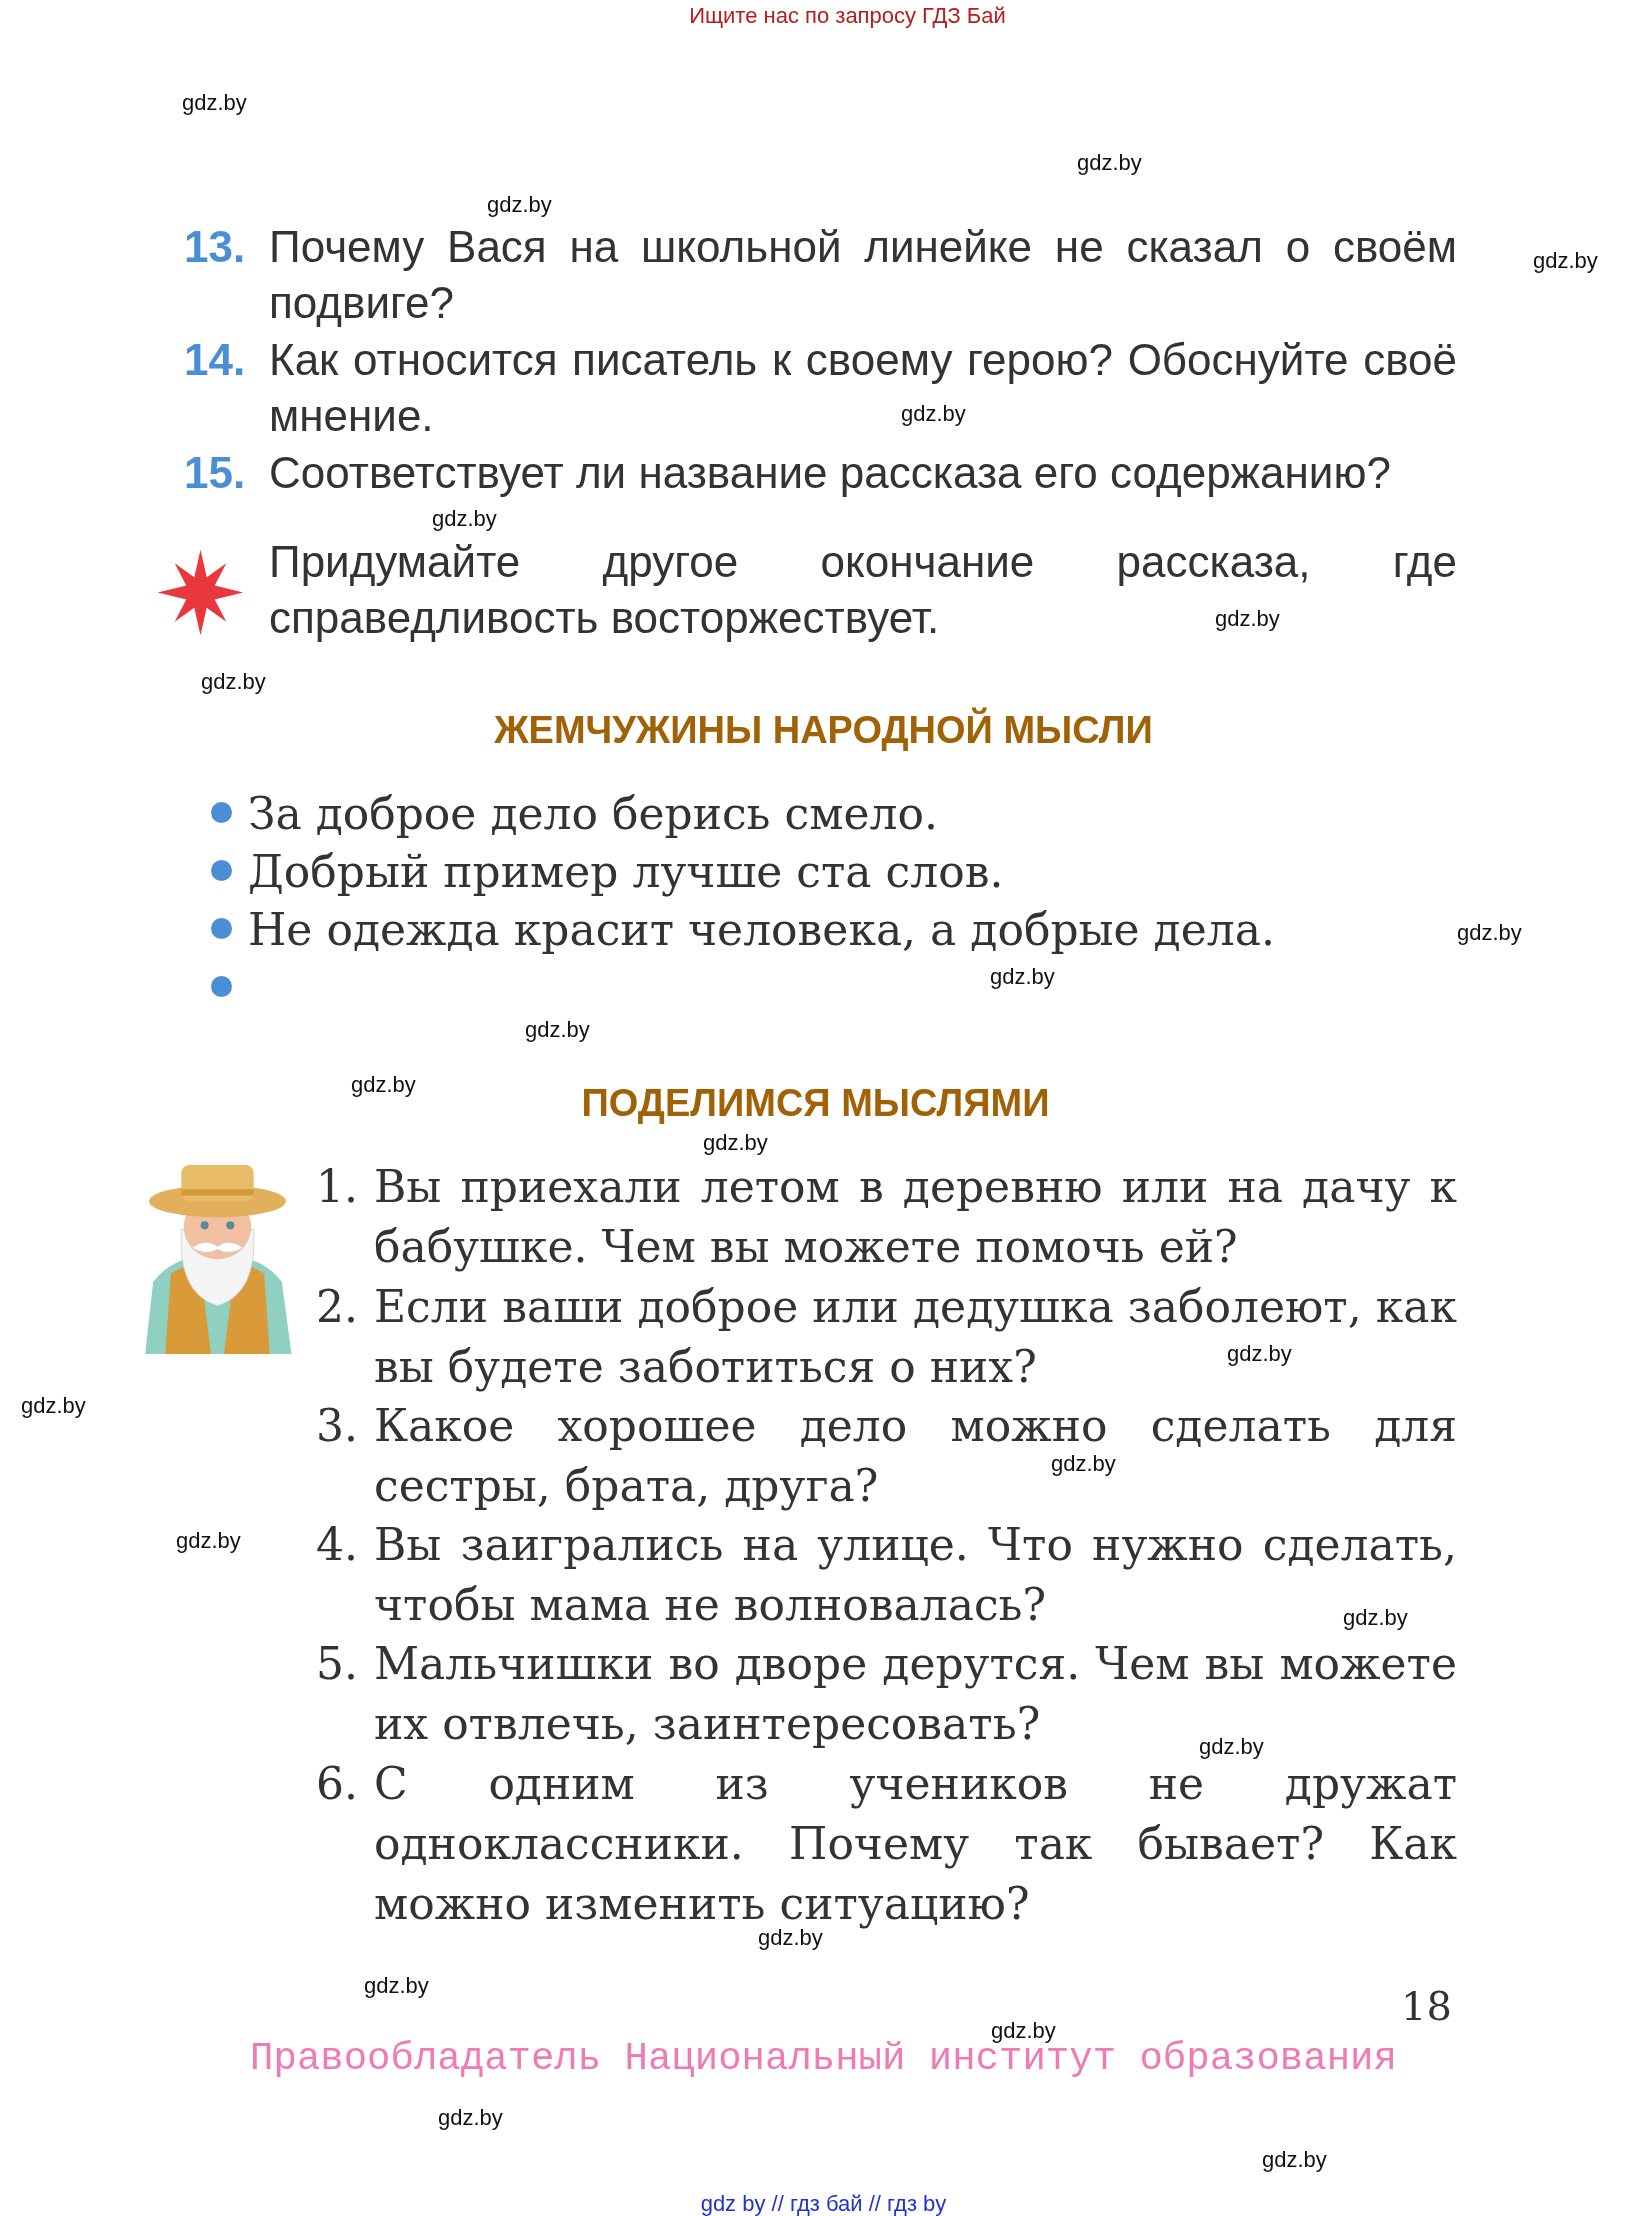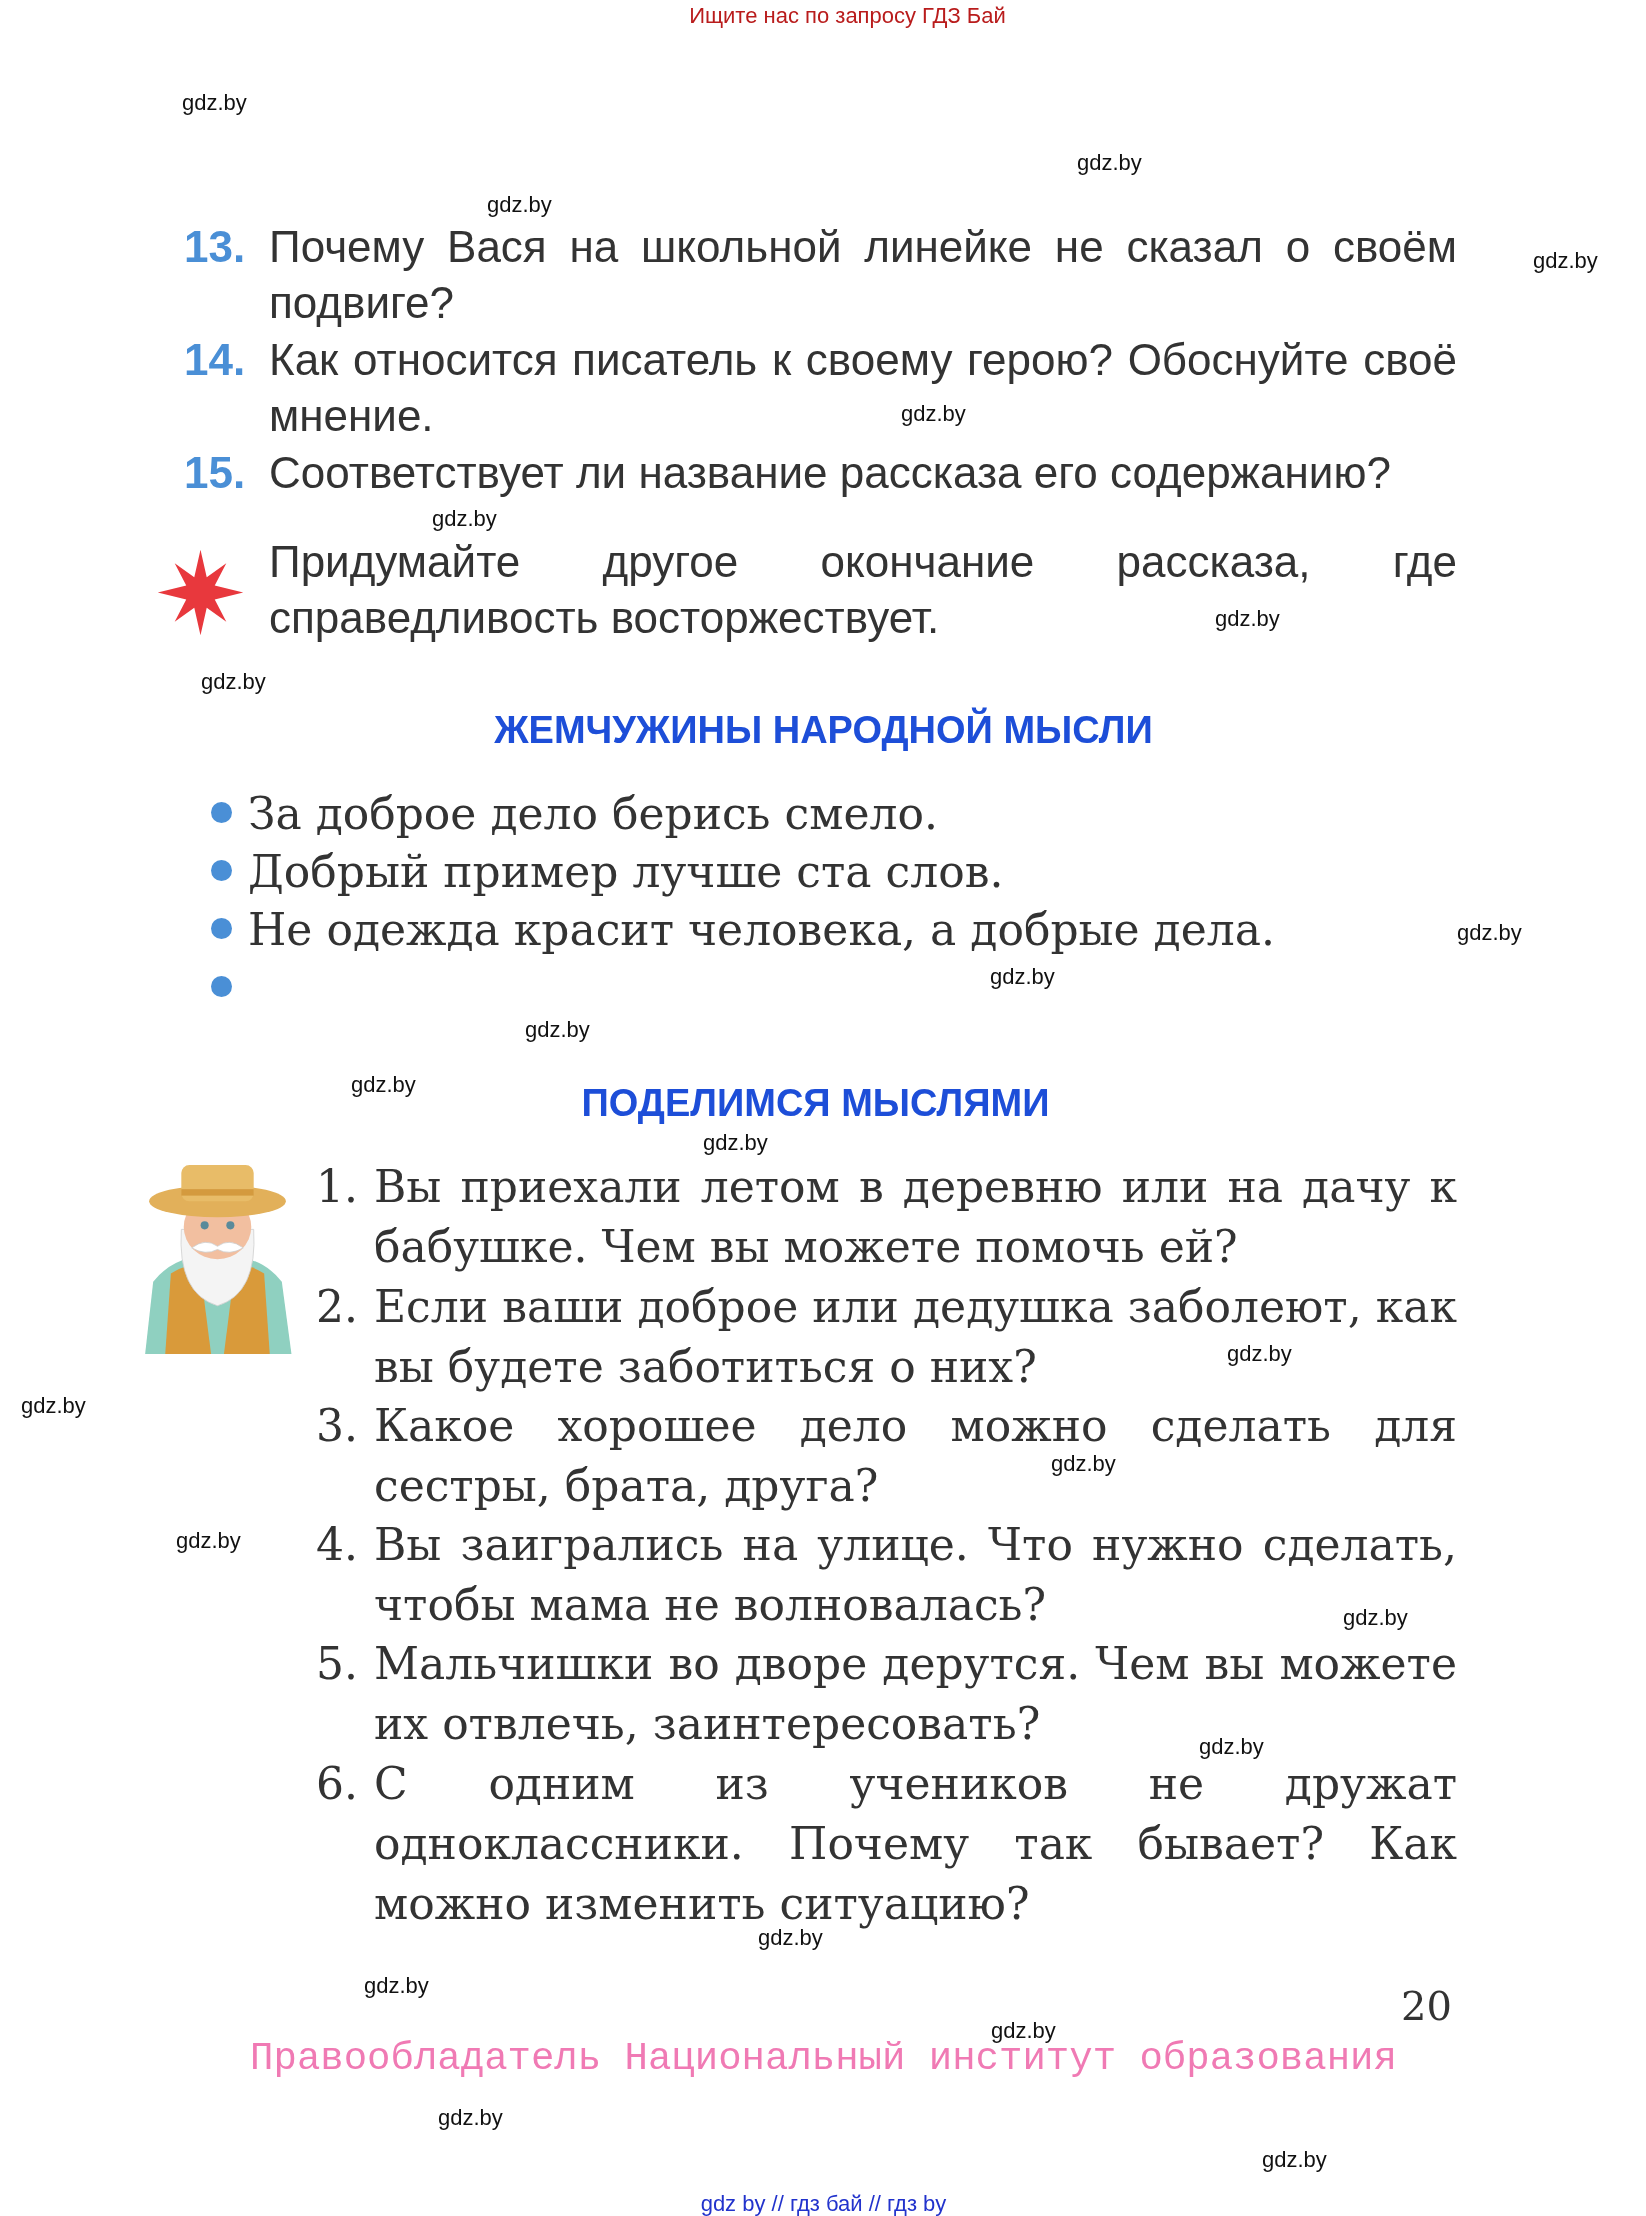--- a/index.html
+++ b/index.html
@@ -11,21 +11,21 @@
   }
   .wm {
     font-family: "Liberation Sans", sans-serif; font-size: 22px; color: #111111;
     white-space: nowrap;
   }
   .q-row { left: 184px; width: 1273px; font-family: "Liberation Sans", sans-serif; font-size: 44px; line-height: 56px; color: #333333; }
   .q-num { position: absolute; left: 0; top: 0; color: #4a8fd6; font-weight: bold; text-align: right; }
   .q-text { margin-left: 85px; text-align: justify; text-align-last: left; }
   .star { left: 156px; top: 548px; width: 89px; height: 89px; }
   .task-text { left: 269px; top: 534px; width: 1188px; font-family: "Liberation Sans", sans-serif; font-size: 44px; line-height: 56px; color: #333333; text-align: justify; text-align-last: left; }
-  .section-title { width: 1647px; left: 0; text-align: center; font-family: "Liberation Sans", sans-serif; font-weight: bold; font-size: 38px; color: #1d4ed8; }
+  .section-title { width: 1647px; left: 0; text-align: center; font-family: "Liberation Sans", sans-serif; font-weight: bold; font-size: 38px; color: #a16207; }
   .proverb { left: 211px; font-family: "DejaVu Serif", serif; font-size: 44px; color: #333333; line-height: 58px; white-space: nowrap; }
   .proverb .dot { display: inline-block; width: 21px; height: 21px; border-radius: 50%; background: #4a8fd6; margin-right: 16px; vertical-align: 6.4px; }
   .think-item { left: 316px; width: 1141px; font-family: "DejaVu Serif", serif; font-size: 44px; line-height: 60px; color: #333333; }
   .think-item .n { position: absolute; left: 0; top: 0; }
   .think-item .t { margin-left: 58px; text-align: justify; text-align-last: left; }
   .grandpa { left: 137px; top: 1153px; width: 161px; height: 201px; }
   .page-num { left: 1401px; top: 1983px; font-family: "DejaVu Serif", serif; font-size: 40px; color: #333333; }
   .copyright { left: 0; width: 1647px; top: 2037px; text-align: center; font-family: Liberation Mono, monospace; font-size: 39px; color: #f07ab4; }
   .footer-links { left: 0; width: 1647px; top: 2191px; text-align: center; font-family: "Liberation Sans", sans-serif; font-size: 22px; color: #2233cc; }
 </style>
@@ -129,16 +129,16 @@
 </div>
 <div class="abs think-item" style="top:1634px">
   <span class="n">5.</span>
   <div class="t">Мальчишки во дворе дерутся. Чем вы можете их отвлечь, заинтересовать?</div>
 </div>
 <div class="abs think-item" style="top:1754px">
   <span class="n">6.</span>
   <div class="t">С одним из учеников не дружат одноклассники. Почему так бывает? Как можно изменить ситуацию?</div>
 </div>
 
-<div class="abs page-num">20</div>
+<div class="abs page-num">18</div>
 <div class="abs copyright">Правообладатель Национальный институт образования</div>
 <div class="abs footer-links">gdz by  //  гдз бай  //  гдз by</div>
 
 
 </body></html>

